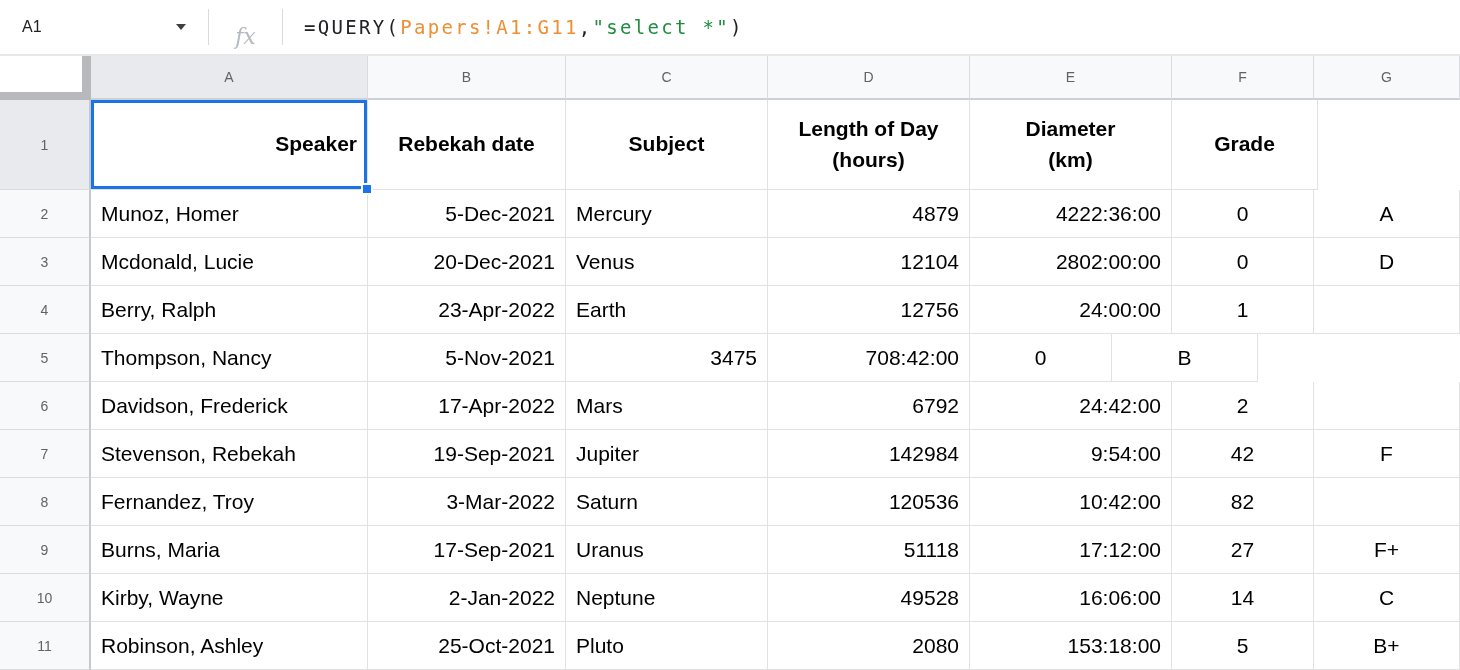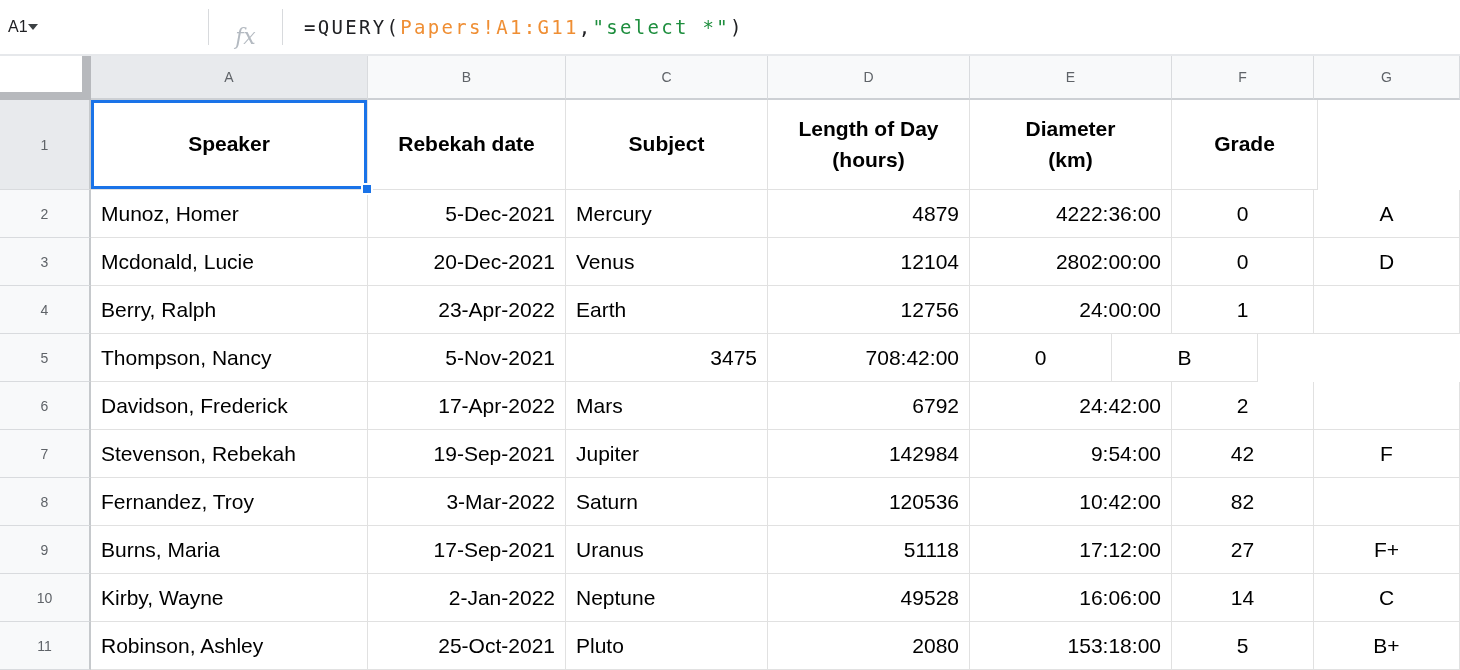--- a/index.html
+++ b/index.html
@@ -3,21 +3,21 @@
 <meta charset="utf-8">
 <style>
   * { margin:0; padding:0; box-sizing:border-box; }
   html,body { width:1460px; height:670px; overflow:hidden; background:#fff;
               font-family:"Liberation Sans", sans-serif; }
 
   
   .formula-bar { height:56px; display:flex; align-items:center;
                  border-bottom:2px solid #e6e8eb; background:#fff; }
   .name-box { width:208px; height:100%; display:flex; align-items:center;
-              padding:0 8px; cursor:text; }
+              justify-content:space-between; padding:0 22px; cursor:text; }
   .name-box .ref { font-size:16px; color:#202124; }
   .tri { width:0; height:0; border-left:5px solid transparent;
          border-right:5px solid transparent; border-top:6px solid #3c4043; }
   .vdiv { width:1px; height:36px; background:#d8dadd; }
   .fx { width:73px; text-align:center; font-family:"DejaVu Serif", serif;
         font-style:italic; font-size:22px; color:#b4bac1; user-select:none;margin-top:18px; }
   .formula { padding-left:21px; font-family:"DejaVu Sans Mono", monospace;
              font-size:19px; letter-spacing:2.3px; color:#202124; white-space:nowrap; }
   .tok-range  { color:#ef8e33; }
   .tok-string { color:#1e8e3e; }
@@ -45,21 +45,21 @@
           font-size:21px; color:#000; display:flex; align-items:center;
           padding:0 10px; white-space:nowrap; cursor:cell; }
   .left   { justify-content:flex-start; }
   .right  { justify-content:flex-end; }
   .center { justify-content:center; }
 
   .hdrcell { font-weight:bold; justify-content:center; text-align:center; }
   .hdrcell span { white-space:pre-line; line-height:1.45; }
 
   .sel { position:relative; z-index:3;
-         box-shadow: inset 0 0 0 3px #1a73e8; }
+         box-shadow: inset 0 0 0 3px #1a73e8; justify-content: flex-end; }
   .fill-handle { position:absolute; right:-6px; bottom:-6px; width:12px; height:12px;
                  background:#1a73e8; border:2px solid #fff; z-index:5; cursor:crosshair; }
 
   
   .w-a { width:277px; } .w-b { width:198px; } .w-c { width:202px; }
   .w-d { width:202px; } .w-e { width:202px; } .w-f { width:142px; }
   .w-g { width:146px; }
 </style>
 </head>
 <body>

